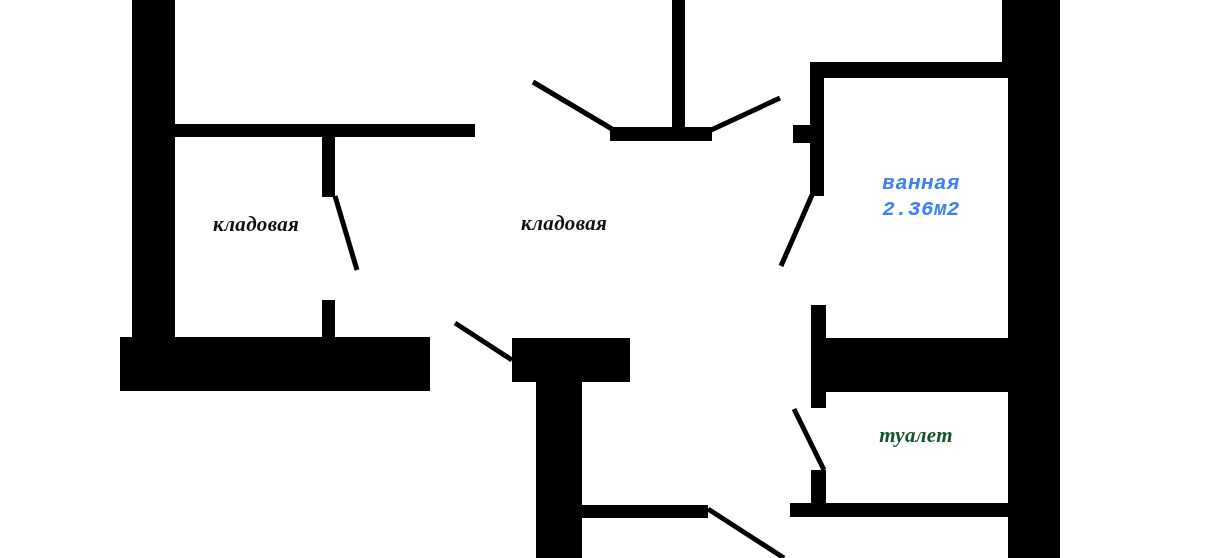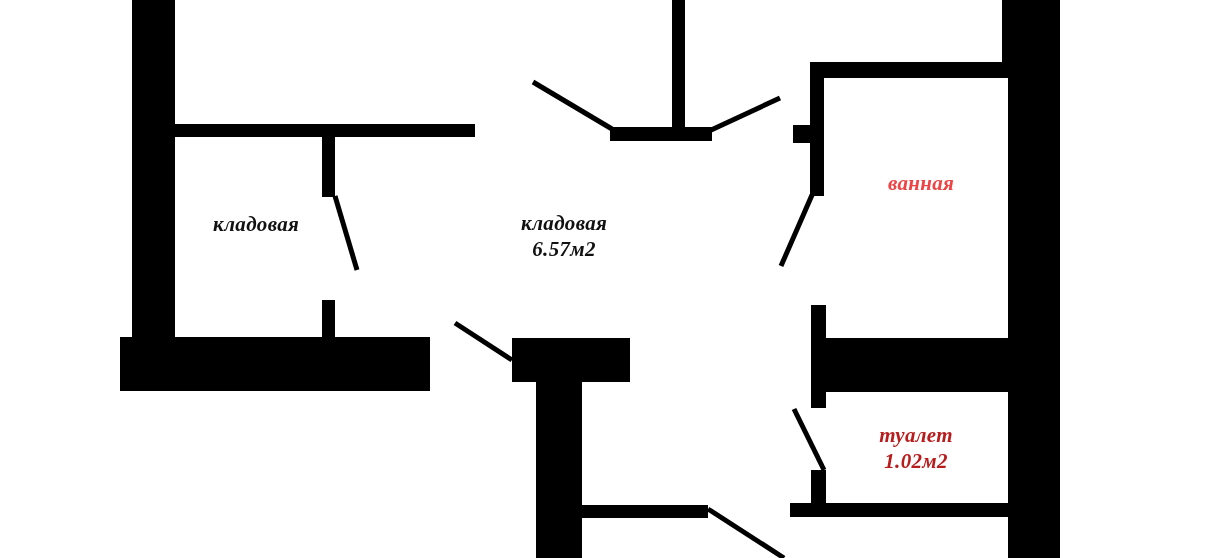--- a/index.html
+++ b/index.html
@@ -86,24 +86,23 @@
       <line class="door-leaf" x1="512" y1="360" x2="455" y2="323" stroke="#000000"></line>
       <line class="door-leaf" x1="708" y1="509" x2="784" y2="558" stroke="#000000"></line>
     </svg>
 
   <div id="labels-layer">
       <div class="room-label" style="left: 116px; top: 212px; width: 280px; color: rgb(17, 17, 17);">
         <span class="rl-name">кладовая</span>
       </div>
       <div class="room-label" style="left: 424px; top: 211px; width: 280px; color: rgb(17, 17, 17);">
         <span class="rl-name">кладовая</span>
-        <span class="rl-area">6.57м2</span>
       </div>
-      <div class="room-label" style="left: 781px; top: 171px; width: 280px; color: #ef4444;">
+      <div class="room-label" style="left: 781px; top: 171px; width: 280px; color: #3b82f6; font-family: Liberation Mono, monospace;">
         <span class="rl-name">ванная</span>
+        <span class="rl-area">2.36м2</span>
       </div>
-      <div class="room-label" style="left: 776px; top: 423px; width: 280px; color: #b91c1c;">
+      <div class="room-label" style="left: 776px; top: 423px; width: 280px; color: #14532d;">
         <span class="rl-name">туалет</span>
-        <span class="rl-area">1.02м2</span>
       </div>
     </div>
 
 </div>
 
 </body></html>

